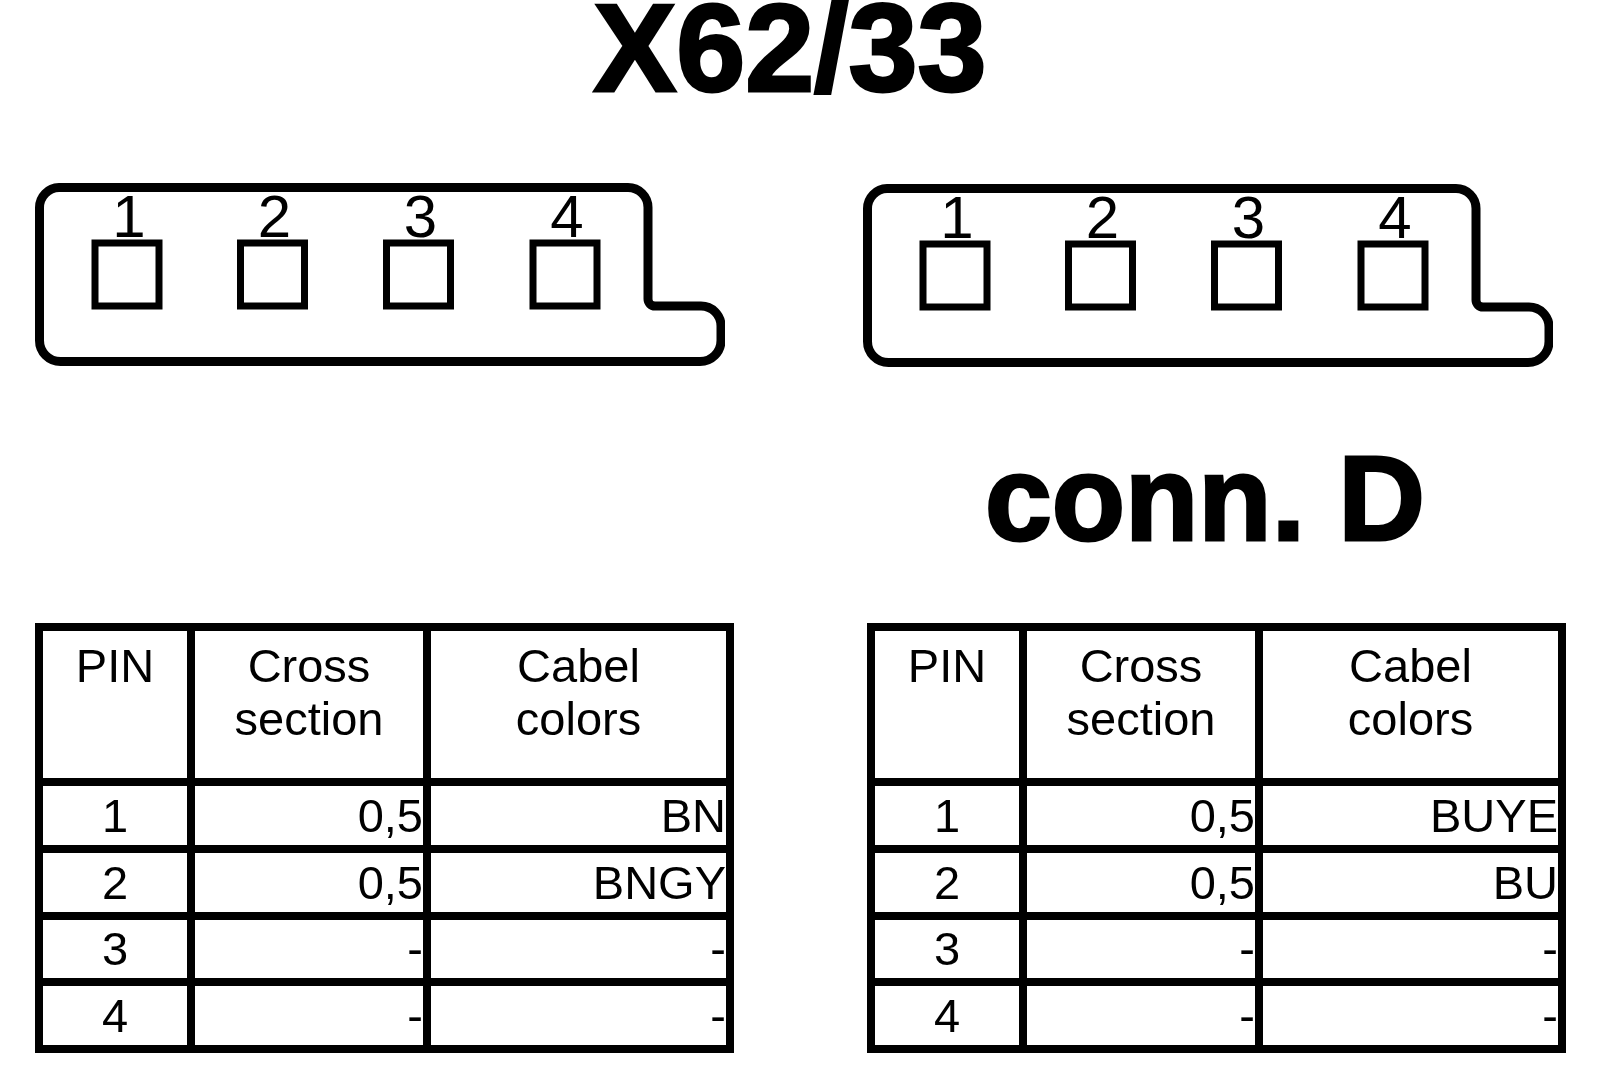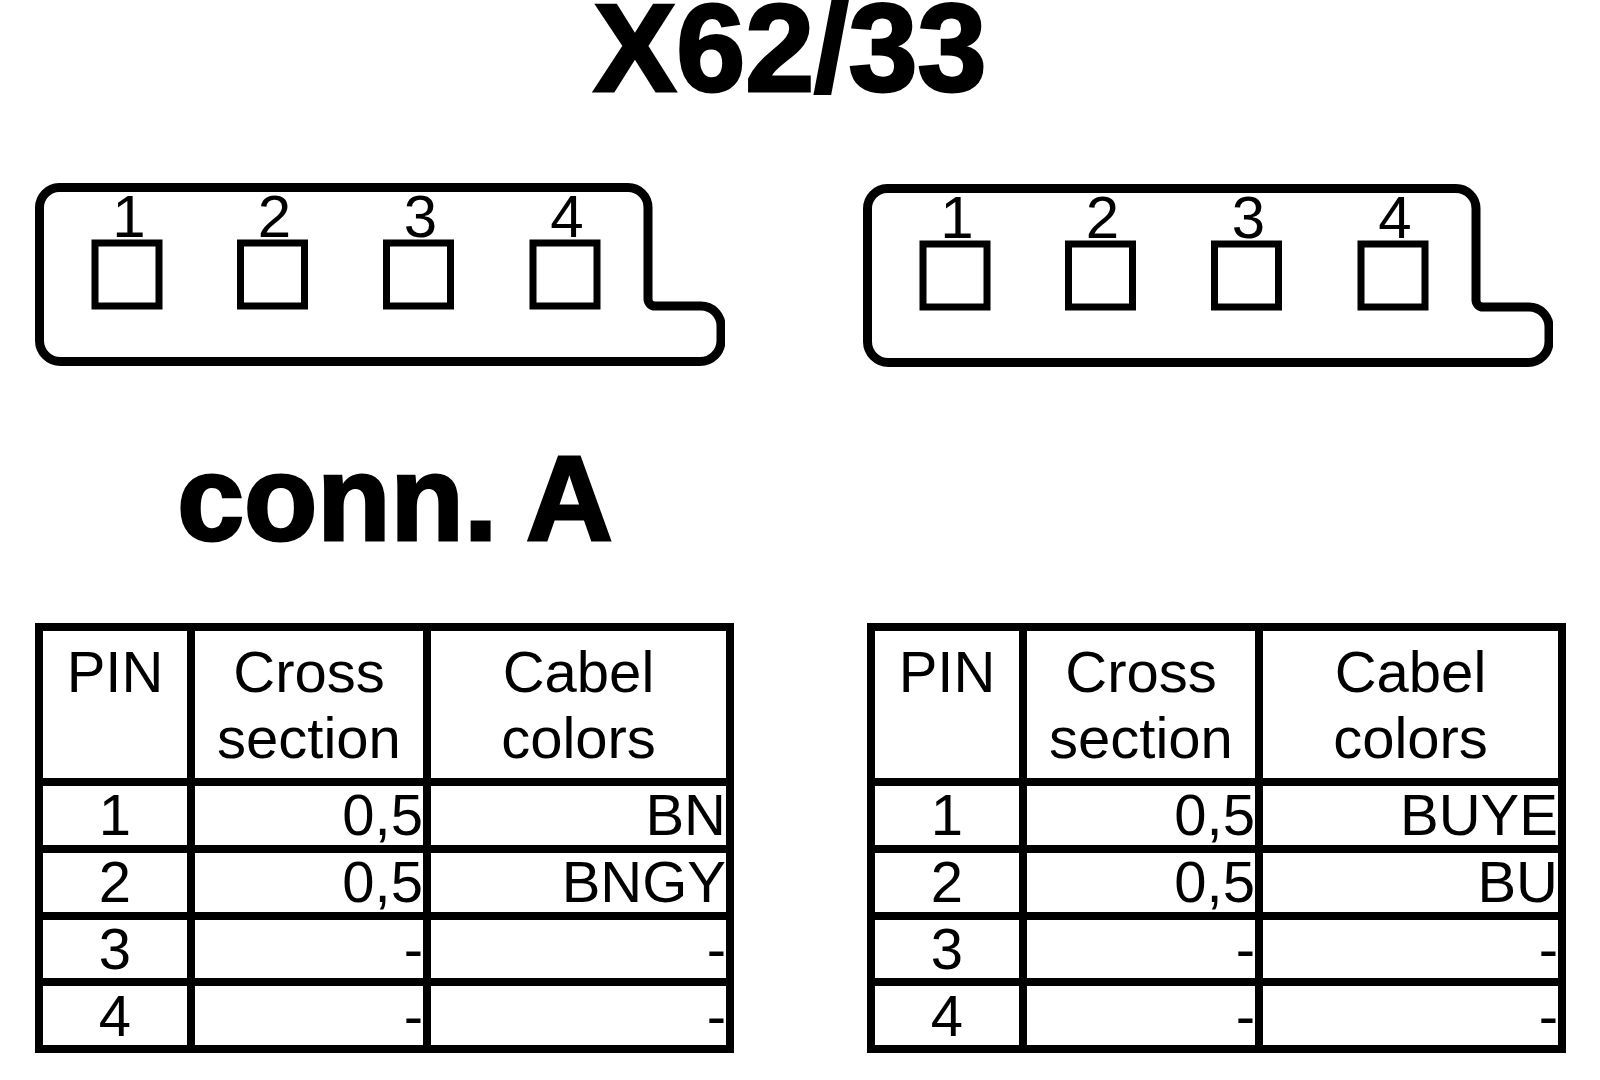--- a/index.html
+++ b/index.html
@@ -78,21 +78,21 @@
     border-collapse: collapse;
     table-layout: fixed;
     border: 8px solid var(--ink, #000);
     background: var(--background, #fff);
   }
   table.pin-table.left  { left: 35px; }
   table.pin-table.right { left: 867px; }
 
   table.pin-table th, table.pin-table td {
     border: 8px solid var(--ink, #000);
-    font-size: 58px;
+    font-size: 47px;
     font-weight: normal;
     overflow: hidden;
   }
   table.pin-table col.c1 { width: 152px; }
   table.pin-table col.c2 { width: 236px; }
   table.pin-table col.c3 { width: 303px; }
 
   table.pin-table tr.head-row { height: 155px; }
   table.pin-table th {
     vertical-align: top;
@@ -144,21 +144,21 @@
     <rect class="slot" x="60" y="60" width="64" height="63"></rect>
     <rect class="slot" x="205.5" y="60" width="64" height="63"></rect>
     <rect class="slot" x="351.5" y="60" width="64" height="63"></rect>
     <rect class="slot" x="498" y="60" width="64" height="63"></rect>
     <text class="pin-num" x="94" y="54">1</text>
     <text class="pin-num" x="239.5" y="54">2</text>
     <text class="pin-num" x="385.5" y="54">3</text>
     <text class="pin-num" x="532" y="54">4</text>
   </svg>
 
-  <div class="conn-label left">conn. A</div>
+  <div class="conn-label right">conn. D</div>
 
   <table class="pin-table left">
     <colgroup>
         <col class="c1">
         <col class="c2">
         <col class="c3">
       </colgroup>
     <tbody>
         <tr class="head-row">
       <th>PIN</th>

